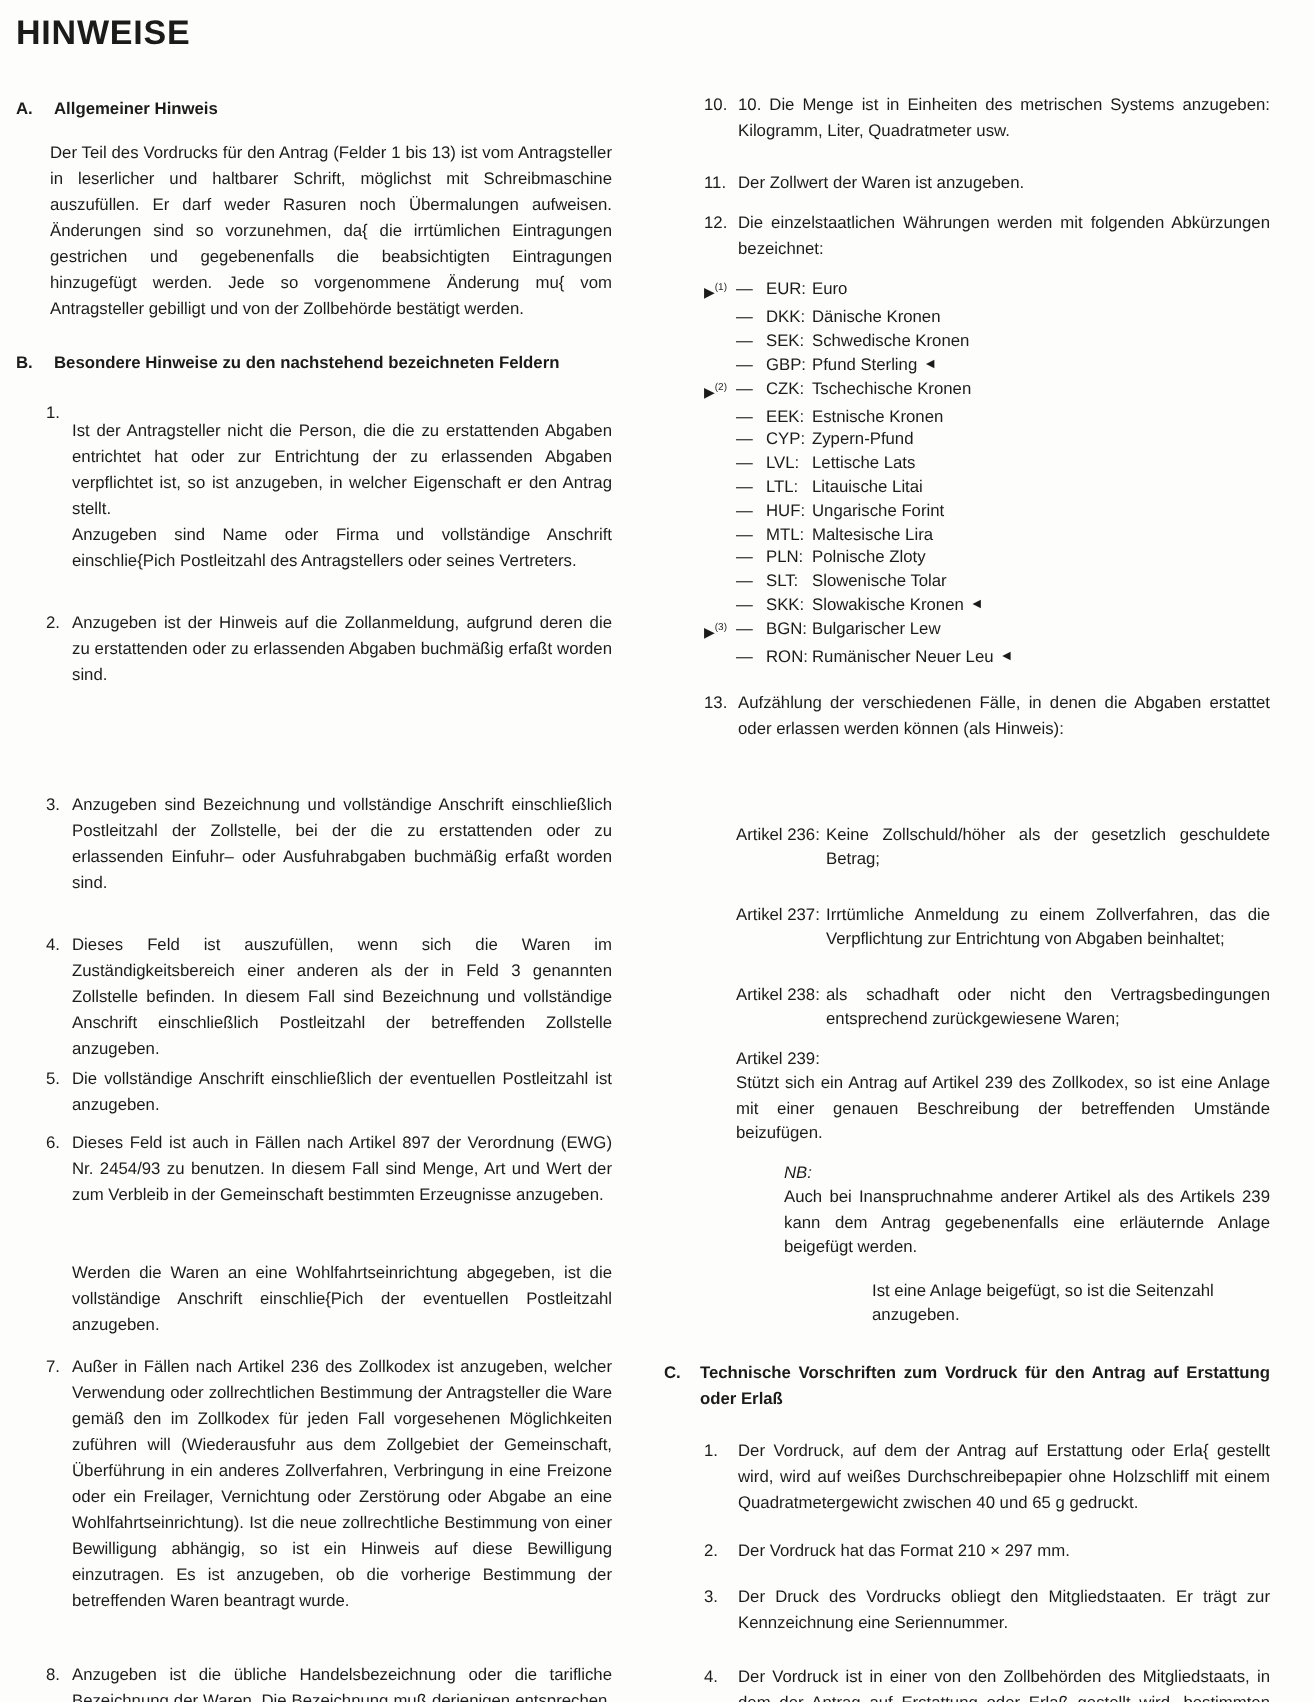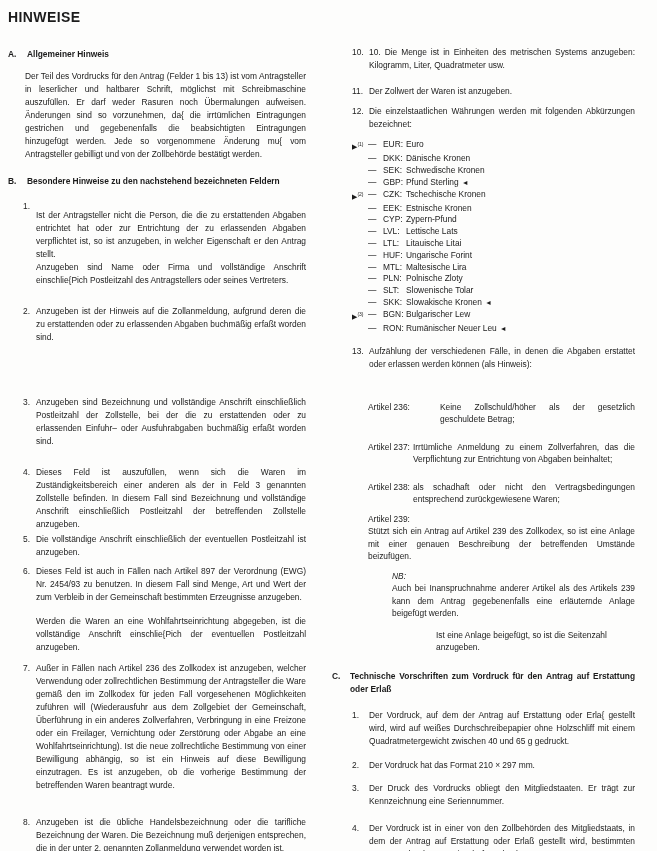--- a/index.html
+++ b/index.html
@@ -3,21 +3,21 @@
 <meta charset="utf-8">
 <style>
   html,body{margin:0;padding:0;}
   body{
     width:657px;height:851px;position:relative;overflow:hidden;
     background:#fdfdfc;color:#1b1b1b;
     font-family:"Liberation Sans", sans-serif;
   }
   .col-left{position:absolute;left:8px;top:10px;width:298px;}
   .col-right{position:absolute;left:332px;top:46px;width:303px;}
-  .title{font-size:14px;font-weight:bold;letter-spacing:0.4px;line-height:14px;}
+  .title{font-size:17px;font-weight:bold;letter-spacing:0.4px;line-height:14px;}
   .t{font-size:8.4px;line-height:13px;text-align:justify;}
   .sec{display:flex;}
   .sec-label{flex:none;width:19px;font-size:8.4px;font-weight:bold;line-height:13px;}
   .sec-head{flex:1;font-size:8.4px;font-weight:bold;line-height:13px;text-align:justify;}
   .para-a{margin-left:17px;margin-top:9px;}
   .item{display:flex;margin-left:15px;}
   .item .num{flex:none;width:13px;font-size:8.4px;line-height:13px;}
   .item .body{flex:1;}
   .r-item{display:flex;margin-left:20px;}
   .r-item .num{flex:none;width:17px;font-size:8.4px;line-height:13px;}
@@ -90,21 +90,21 @@
     <div class="num">5.</div>
     <div class="body">
         <div class="t">Die vollständige Anschrift einschließlich der eventuellen Postleitzahl ist anzugeben.</div>
       </div>
   </div>
 
   <div class="item" style="margin-top:6px;">
     <div class="num">6.</div>
     <div class="body">
       <div class="t">Dieses Feld ist auch in Fällen nach Artikel 897 der Verordnung (EWG) Nr. 2454/93 zu benutzen. In diesem Fall sind Menge, Art und Wert der zum Verbleib in der Gemeinschaft bestimmten Erzeugnisse anzugeben.</div>
-      <div class="t" style="margin-top:11px;">Werden die Waren an eine Wohlfahrtseinrichtung abgegeben, ist die vollständige Anschrift einschlie{Pich der eventuellen Postleitzahl anzugeben.</div>
+      <div class="t" style="margin-top:26px;">Werden die Waren an eine Wohlfahrtseinrichtung abgegeben, ist die vollständige Anschrift einschlie{Pich der eventuellen Postleitzahl anzugeben.</div>
     </div>
   </div>
 
   <div class="item" style="margin-top:8px;">
     <div class="num">7.</div>
     <div class="body">
         <div class="t">Außer in Fällen nach Artikel 236 des Zollkodex ist anzugeben, welcher Verwendung oder zollrechtlichen Bestimmung der Antragsteller die Ware gemäß den im Zollkodex für jeden Fall vorgesehenen Möglichkeiten zuführen will (Wiederausfuhr aus dem Zollgebiet der Gemeinschaft, Überführung in ein anderes Zollverfahren, Verbringung in eine Freizone oder ein Freilager, Vernichtung oder Zerstörung oder Abgabe an eine Wohlfahrtseinrichtung). Ist die neue zollrechtliche Bestimmung von einer Bewilligung abhängig, so ist ein Hinweis auf diese Bewilligung einzutragen. Es ist anzugeben, ob die vorherige Bestimmung der betreffenden Waren beantragt wurde.</div>
       </div>
   </div>
 
@@ -256,21 +256,21 @@
       </div>
   </div>
 
   <div class="r-item" style="margin-top:10px;">
     <div class="num">13.</div>
     <div class="body">
         <div class="t">Aufzählung der verschiedenen Fälle, in denen die Abgaben erstattet oder erlassen werden können (als Hinweis):</div>
       </div>
   </div>
 
-  <div class="art" style="margin-top:30px;gap:27px;">
+  <div class="art" style="margin-top:40px;">
     <div class="lbl">Artikel 236:</div>
     <div class="txt">Keine Zollschuld/höher als der gesetzlich geschuldete Betrag;</div>
   </div>
   <div class="art" style="margin-top:15px;">
     <div class="lbl">Artikel 237:</div>
     <div class="txt">Irrtümliche Anmeldung zu einem Zollverfahren, das die Verpflichtung zur Entrichtung von Abgaben beinhaltet;</div>
   </div>
   <div class="art" style="margin-top:15px;">
     <div class="lbl">Artikel 238:</div>
     <div class="txt">als schadhaft oder nicht den Vertragsbedingungen entsprechend zurückgewiesene Waren;</div>

